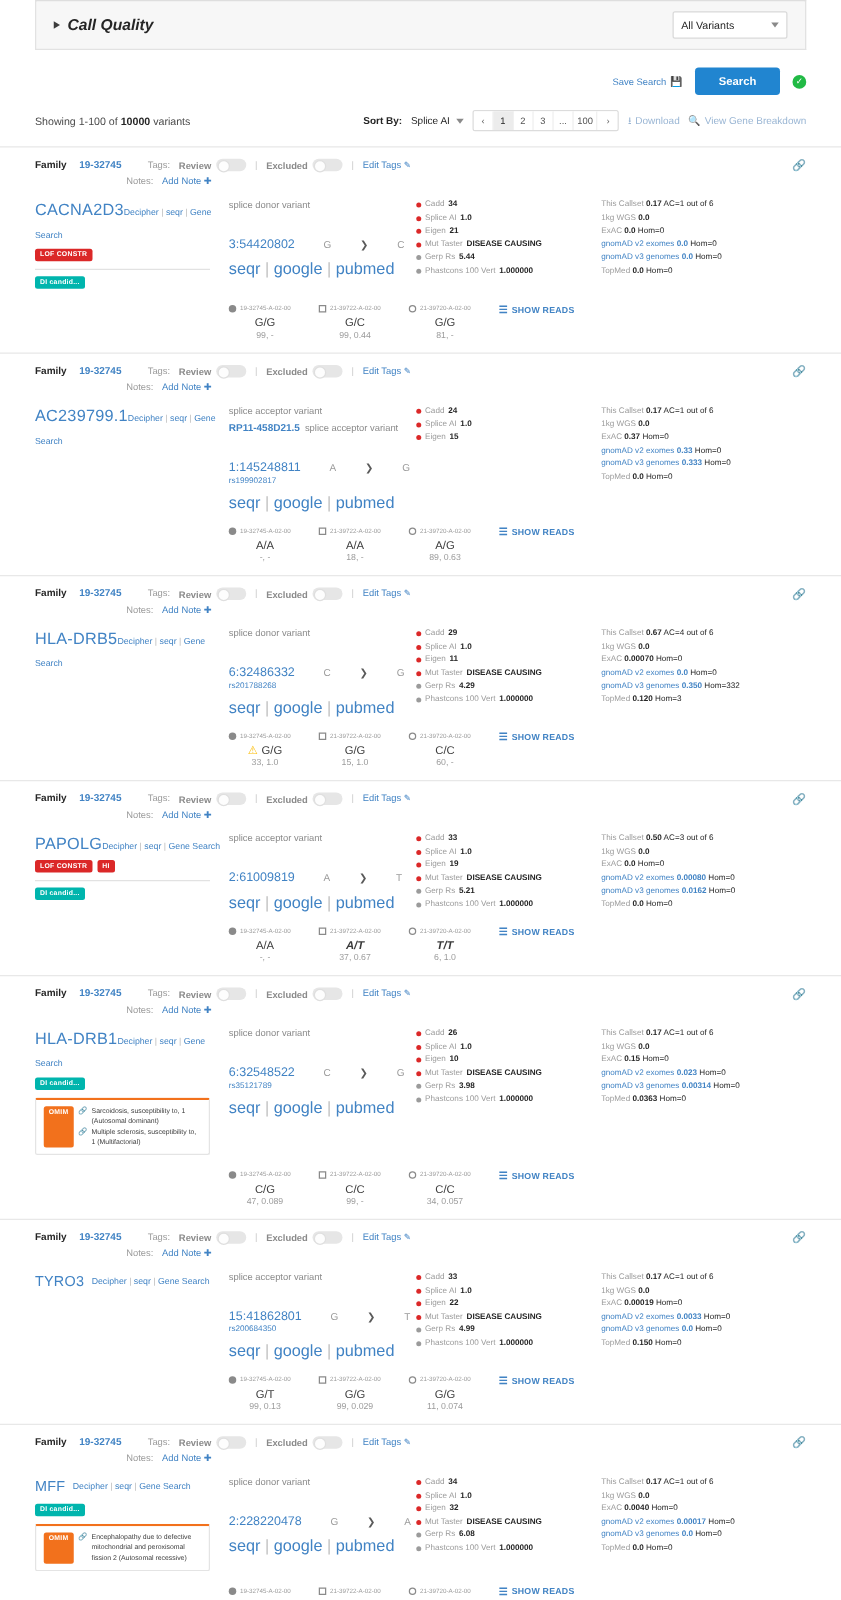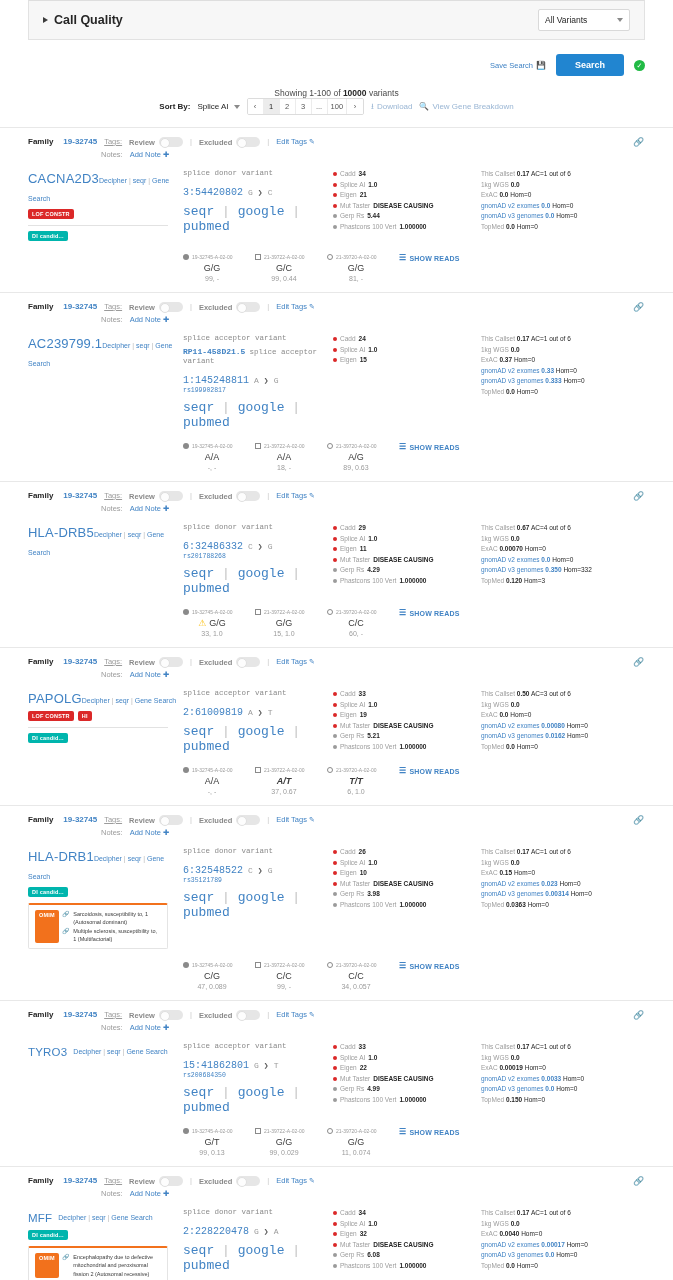--- a/index.html
+++ b/index.html
@@ -18,21 +18,21 @@
     background: #f7f7f7;
     height: 40px;
     display: flex;
     align-items: center;
     justify-content: space-between;
     padding: 0 14px;
     border-top: 1px solid #dedede;
   }
   .panel-toggle {
     display: flex; align-items: center; gap: 6px;
-    font-size: 12.5px; font-weight: bold; color: #262626;
+    font-size: 12.5px; font-weight: bold; color: #262626; font-style: italic;
   }
   .caret-right {
     width: 0; height: 0;
     border-left: 5px solid #3c3c3c;
     border-top: 3.5px solid transparent;
     border-bottom: 3.5px solid transparent;
   }
   .variant-select {
     width: 92px; height: 22px;
     border: 1px solid #d9d9d9; background:#fff;
@@ -72,21 +72,20 @@
     background: #21ba45; color: #fff;
     font-size: 7px; line-height: 11px; text-align: center;
   }
 
   
   .results-bar {
     margin: 12px 28px 0 28px;
     display: flex; align-items: center; justify-content: space-between;
     font-size: 8.5px; color: #4a4a4a;
     padding-bottom: 12px;
-    flex-direction: column;
   }
   .showing b { color: #262626; }
   .right-controls { display: flex; align-items: center; gap: 7px; }
   .sortby-label { font-weight: bold; font-size: 8px; color:#262626; }
   .sort-value {
     font-size: 8px; color: #262626;
     display: flex; align-items: center; gap: 5px;
   }
   .pager { display: flex; align-items: center; border: 1px solid #dcdcdc; border-radius: 2px; overflow:hidden; }
   .pager span {
@@ -105,21 +104,21 @@
     padding: 9px 28px 10px 28px;
     position: relative;
   }
   .card-head {
     display: flex; align-items: flex-start;
     font-size: 7.5px; color: #8a8a8a;
     gap: 7px;
   }
   .fam-label { font-weight: bold; color: #262626; font-size: 8px; }
   .fam-id { color: #4183c4; font-weight: bold; font-size: 8px; margin-left: 3px; }
-  .tags-label { color:#9b9b9b;text-decoration:underline; }
+  .tags-label { margin-left: 14px; color:#9b9b9b; }
   .toggle-grp { display: flex; align-items: center; gap: 4px; font-weight: bold; }
   .toggle {
     width: 24px; height: 10px; border-radius: 6px;
     background: #e6e6e6; position: relative;
   }
   .toggle::after {
     content: ""; position: absolute; left: 1px; top: 1px;
     width: 8px; height: 8px; border-radius: 50%;
     background: #fdfdfd; border: 1px solid #dfdfdf;
   }
@@ -134,21 +133,21 @@
     display: flex; align-items: center; gap: 7px;
     font-size: 7.5px; color: #9b9b9b;
     margin: 3px 0 0 0;
     padding-left: 73px;
   }
   .add-note { color: #4183c4; display: flex; align-items:center; gap:2px;text-align:right; }
 
   
   .card-body { display: flex; margin-top: 10px; }
   .col-gene { width: 155px; flex: none; }
-  .col-variant { width: 150px; flex: none; font-family: Liberation Mono, monospace; }
+  .col-variant { width: 150px; flex: none; }
   .col-scores { width: 148px; flex: none; }
   .col-freq { flex: 1; }
 
   .gene-name {
     font-size: 13px; color: #4183c4; letter-spacing: .2px;
     display: inline-block; vertical-align: middle;
   }
   .gene-name.small { font-size: 11.5px; }
   .gene-links {
     font-size: 7px; color: #4183c4; margin-top: 2px;
@@ -176,22 +175,22 @@
     background: #fff;
   }
   .omim-list { font-size: 5.5px; color: #3a3a3a; line-height: 1.5; }
   .omim-item { display: flex; gap: 3px; }
   .chain { color: #4183c4; font-size: 6px; }
 
   .consequence { font-size: 7.5px; color: #8a8a8a; }
   .alt-gene { font-size: 8px; font-weight: bold; color: #4183c4; margin-top: 5px; }
   .alt-gene span.cons { font-weight: normal; color: #8a8a8a; font-size: 7.5px; margin-left: 4px; }
   .coords {
-    font-size: 10px; color: #4183c4; margin-top: 10px;
-    display: flex; align-items: baseline; gap: 5px;
+    font-size: 10px; color: #4183c4; margin-top: 22px;
+    display: flex; align-items: baseline; gap: 23px;
   }
   .allele { color: #9b9b9b; font-size: 8px; }
   .arrow { color: #5a5a5a; font-size: 8px; }
   .rsid { font-size: 6.5px; color: #4183c4; margin-top: 1px; }
   .ext-links { font-size: 13px; color: #4183c4; margin-top: 6px; }
   .ext-links i { font-style: normal; color: #c0c0c0; }
 
   .score-line {
     font-size: 6.5px; color: #9b9b9b;
     display: flex; align-items: center; gap: 3px;

